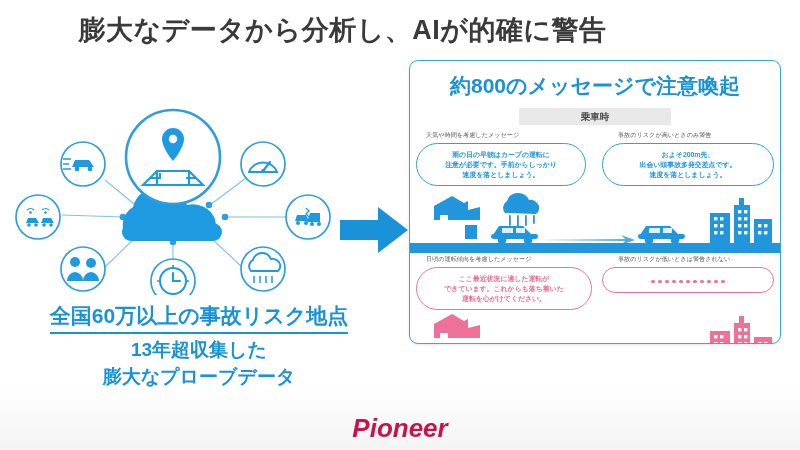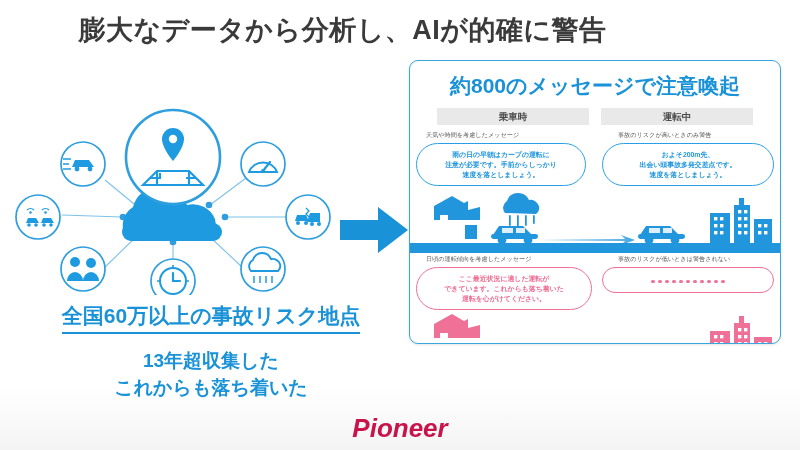--- a/index.html
+++ b/index.html
@@ -21,27 +21,27 @@
 
   
   .left-art{position:absolute;left:10px;top:95px;width:330px;height:200px;}
   .left-art svg{display:block;}
 
   
   .arrow{position:absolute;left:336px;top:200px;width:80px;height:60px;}
 
   
   .left-caption{
-    position:absolute;left:16px;top:302px;width:390px;text-align:center;
+    position:absolute;left:4px;top:302px;width:390px;text-align:center;
   }
   .lc-line1{
     display:inline-block;font-size:21px;font-weight:bold;color:#1a92d8;
     border-bottom:2px solid #1a92d8;padding-bottom:2px;white-space:nowrap;
   }
-  .lc-line2{margin-top:14px;font-size:19px;font-weight:bold;color:#1a92d8;white-space:nowrap;}
+  .lc-line2{margin-top:3px;font-size:19px;font-weight:bold;color:#1a92d8;white-space:nowrap;}
   .lc-line3{margin-top:1px;font-size:19px;font-weight:bold;color:#1a92d8;white-space:nowrap;}
 
   
   .panel{
     position:absolute;left:409px;top:60px;width:372px;height:284px;
     background:#ffffff;border:1.6px solid #3aa6e0;border-radius:9px;
     box-shadow:0 1px 3px rgba(0,0,0,.10);
     box-sizing:border-box;overflow:hidden;
   }
   .panel-title{
@@ -203,29 +203,28 @@
 
   <div class="arrow">
     <svg width="80" height="60" viewBox="0 0 80 60" xmlns="http://www.w3.org/2000/svg">
       <path d="M4 20 h38 v-13 l30 23 l-30 23 v-13 h-38 z" fill="#1a92d8"></path>
     </svg>
   </div>
 
   <div class="left-caption">
     <div class="lc-line1">全国60万以上の事故リスク地点</div>
     <div class="lc-line2">13年超収集した</div>
-    <div class="lc-line3">これからも落ち着いた</div>
+    <div class="lc-line3">膨大なプローブデータ</div>
   </div>
 
   <div class="panel">
     <div class="panel-title">約800のメッセージで注意喚起</div>
 
     <div class="tabs">
       <div class="tab">乗車時</div>
-      <div class="tab">運転中</div>
     </div>
 
     <div class="scene">
       <div class="cap" style="left:16px;top:6px;">天気や時間を考慮したメッセージ</div>
       <div class="bub" style="left:6px;top:18px;width:170px;">
         <p>雨の日の早朝はカーブの運転に</p>
         <p>注意が必要です。手前からしっかり</p>
         <p>速度を落としましょう。</p>
       </div>
 

